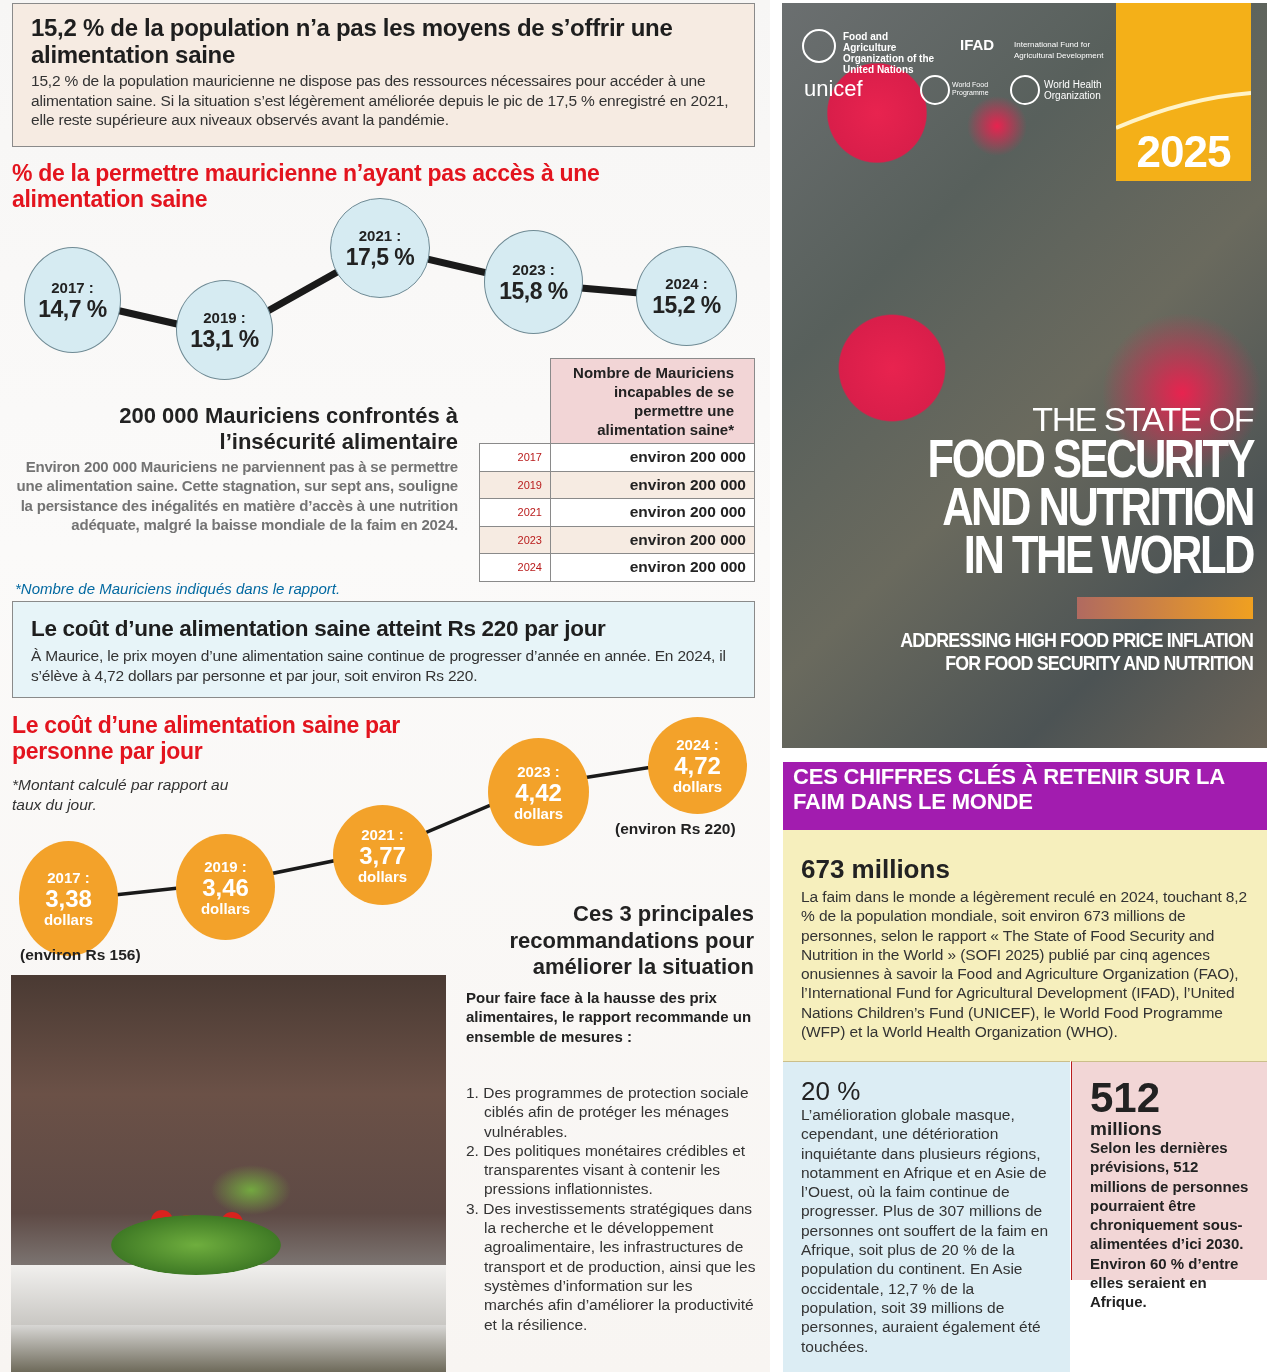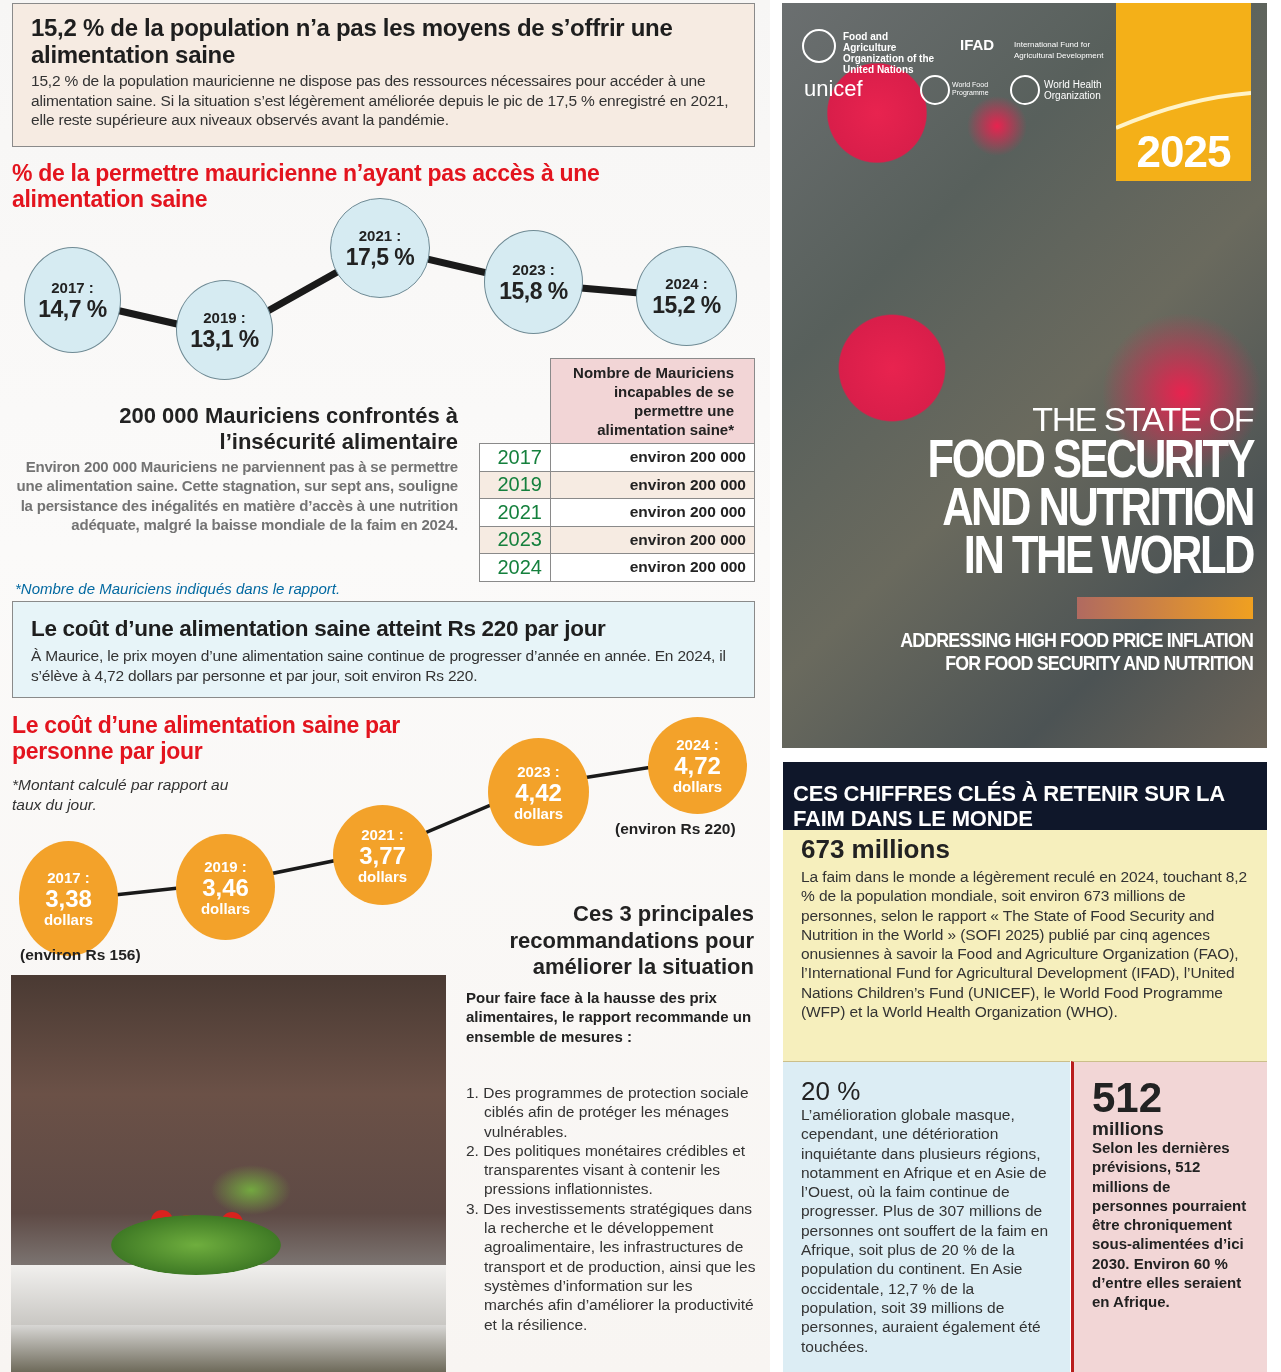--- a/index.html
+++ b/index.html
@@ -33,21 +33,21 @@
   
   .fi-title { right: calc(1281px - 458px); top:403px; width:440px; text-align:right; font-size:22px; font-weight:bold; line-height:26px; color:#222; }
   .fi-body { right: calc(1281px - 458px); top:457px; width:445px; text-align:right; font-size:15px; font-weight:bold; line-height:19.3px; color:#737373; letter-spacing:-0.2px; }
   .fi-note { right: calc(1281px - 460px); top:580px; width:445px; font-size:15px; font-style:italic; color:#0369a1; }
 
   
   .tbl { position:absolute; left:479px; top:358px; border-collapse:collapse; }
   .tbl td, .tbl th { border:1px solid #8a8a8a; }
   .tbl th.blank { border:none; background:transparent; width:71px; }
   .tbl th.hdr { background:#f2d5d6; width:204px; height:85px; text-align:right; padding:4px 20px; font-size:15px; font-weight:bold; line-height:19px; color:#222; vertical-align:top; }
-  .tbl td.yr { width:71px; height:27.5px; text-align:right; padding-right:8px; font-size:20px; color:#15803d; }
+  .tbl td.yr { width:71px; height:27.5px; text-align:right; padding-right:8px; font-size:11px; color:#b91c1c; }
   .tbl td.v { text-align:right; padding-right:8px; font-size:15.5px; font-weight:bold; color:#222; background:#fff; }
   .tbl tr.alt td.yr { background:#f6ebe2; }
   .tbl tr.alt td.v { background:#f6ebe2; }
   .tbl tr td.yr { background:#fff; }
 
   
   .box2 { left:12px; top:601px; width:743px; height:97px; background:#e7f4f8; border:1px solid #8a8a8a; padding:14px 18px; }
   .box2 h2 { font-size:22.5px; font-weight:bold; color:#1e1e1e; line-height:26px; letter-spacing:-0.3px; }
   .box2 p { font-size:15.5px; line-height:19.5px; color:#333; margin-top:4px; letter-spacing:-0.2px; }
 
@@ -78,28 +78,28 @@
   .cover .ylw { position:absolute; left:334px; top:0; width:135px; height:178px; background:#f4b018; }
   .cover .ylw .yr { position:absolute; bottom:4px; left:0; width:135px; text-align:center; font-size:44px; font-weight:bold; color:#fff; letter-spacing:-1px; }
   .cover .logo { position:absolute; color:#fff; font-size:10px; line-height:11px; font-weight:bold; }
   .cover .circlelogo { position:absolute; width:34px; height:34px; border:2px solid #fff; border-radius:50%; }
   .cover .t1 { position:absolute; right:14px; top:398px; color:#fff; font-size:34px; letter-spacing:-1.5px; line-height:36px; }
   .cover .t2 { position:absolute; right:14px; top:432px; color:#fff; font-size:53px; font-weight:bold; letter-spacing:-3px; line-height:48px; text-align:right; transform:scaleX(0.82); transform-origin:right; }
   .cover .bar { position:absolute; left:295px; top:594px; width:176px; height:22px; background:linear-gradient(90deg,#b06a60,#f0a020); }
   .cover .sub { position:absolute; right:14px; top:625px; color:#fff; font-size:21px; font-weight:bold; line-height:23px; text-align:right; letter-spacing:-1px; transform:scaleX(0.85); transform-origin:right; }
 
   
-  .kf-head { left:783px; top:762px; width:484px; height:68px; background:#0f172a; color:#fff; padding:19px 10px; font-size:22px; font-weight:bold; line-height:25px; letter-spacing:-0.2px; }
-  .kf-main { left:783px; top:830px; width:484px; height:231px; background:#f6efbd; padding:4px 18px; }
+  .kf-head { left:783px; top:762px; width:484px; height:68px; background:#a21caf; color:#fff; padding:2px 10px; font-size:22px; font-weight:bold; line-height:25px; letter-spacing:-0.2px; }
+  .kf-main { left:783px; top:830px; width:484px; height:231px; background:#f6efbd; padding:24px 18px; }
   .kf-main .big { font-size:26px; font-weight:bold; color:#222; line-height:30px; }
   .kf-main p { font-size:15.5px; line-height:19.3px; color:#333; margin-top:3px; letter-spacing:-0.1px; }
   .kf-left { left:783px; top:1061px; width:287px; height:311px; background:#dcedf4; padding:15px 18px; border-top:1px solid #cbbf8a; }
   .kf-left .big { font-size:26px; font-weight:normal; color:#222; line-height:28px; }
   .kf-left p { font-size:15.5px; line-height:19.3px; color:#333; }
-  .kf-right { left:1071px; top:1061px; width:196px; height:311px; background:#f2d6d6; padding:15px 18px; border-left:3px solid #b91c1c; border-top:1px solid #cbbf8a; }
+  .kf-right { left:1071px; top:1061px; width:196px; height:219px; background:#f2d6d6; padding:15px 18px; border-left:1px solid #b91c1c; border-top:1px solid #cbbf8a; }
   .kf-right .big { font-size:42px; font-weight:bold; color:#222; line-height:42px; }
   .kf-right .unit { font-size:19px; font-weight:bold; color:#222; line-height:19px; }
   .kf-right p { font-size:15px; font-weight:bold; line-height:19.3px; color:#222; }
 </style>
 </head>
 <body>
 
 <div class="leftcol"></div>
 
 <div class="abs box1">

